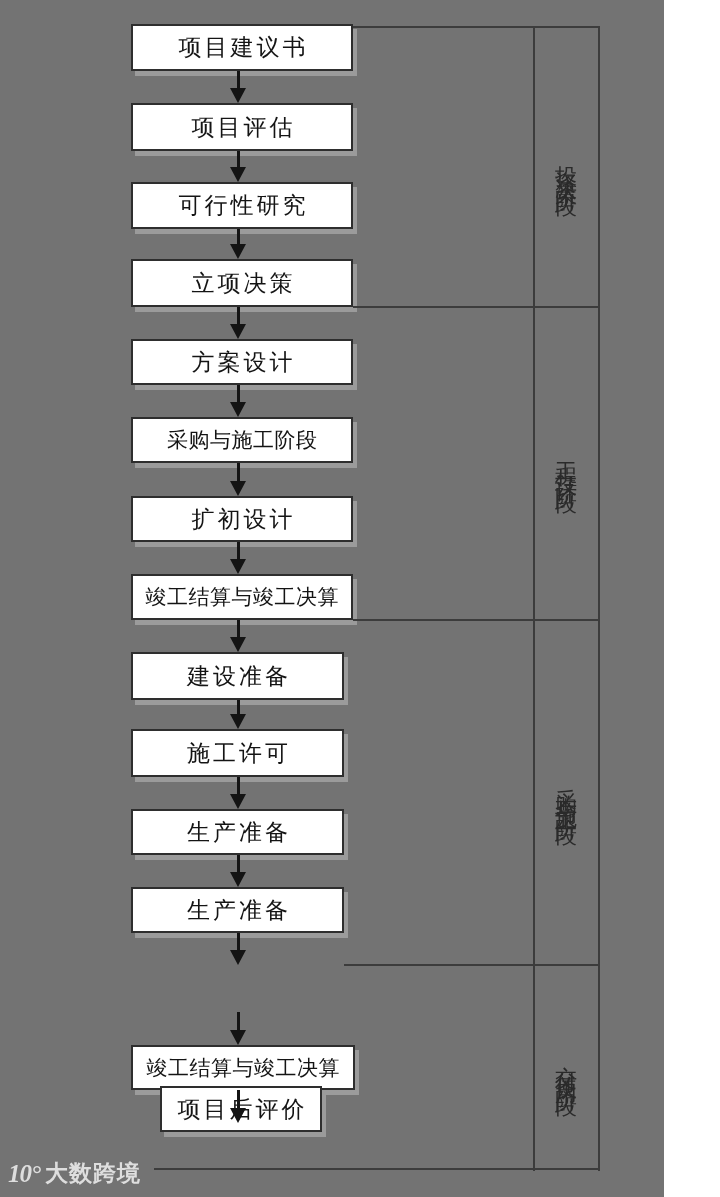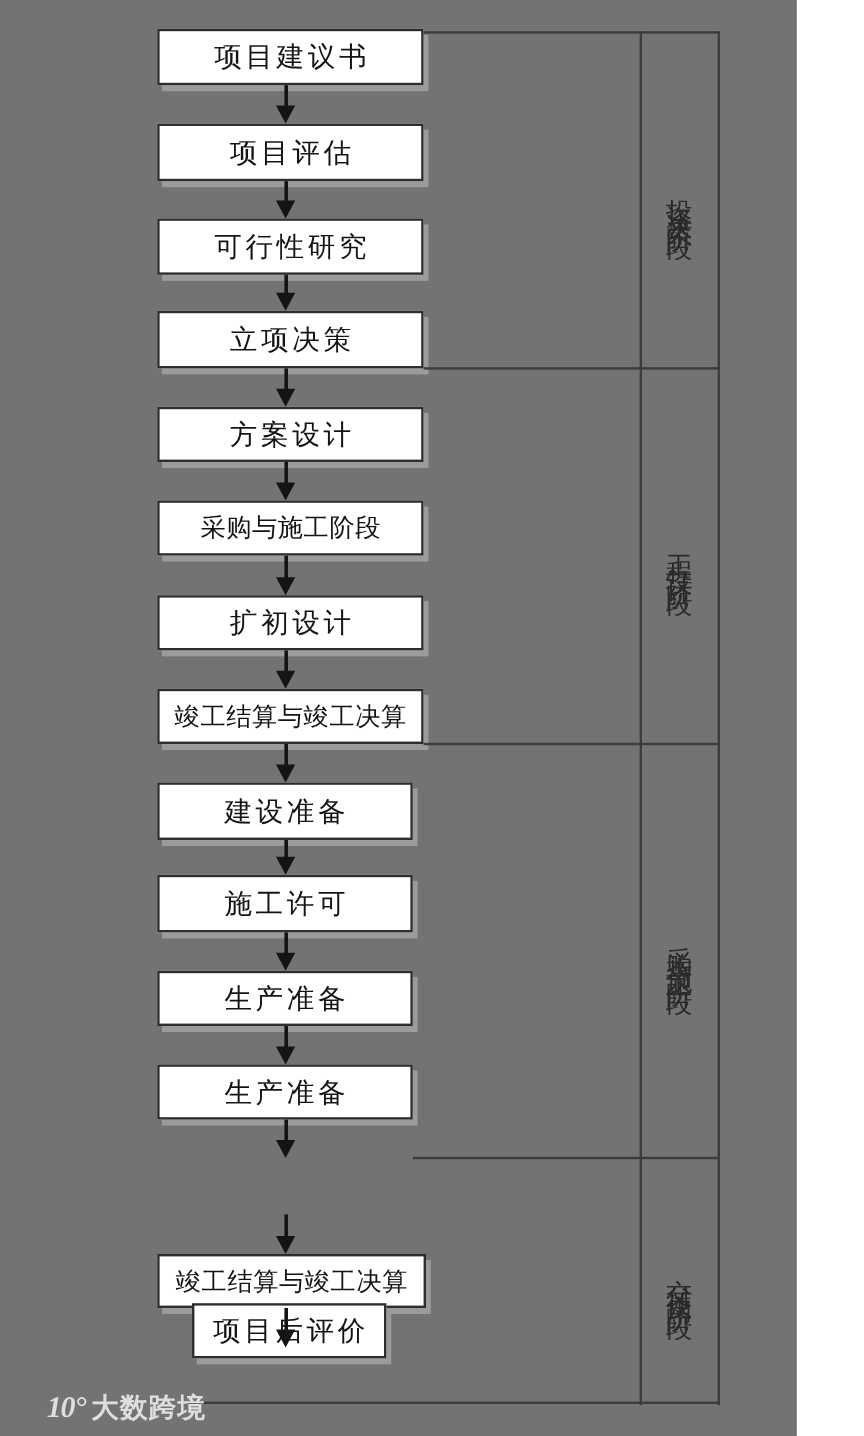--- a/index.html
+++ b/index.html
@@ -15,21 +15,21 @@
   .box.long{font-size:21px;letter-spacing:0.5px;text-indent:0.5px;}
   .hline{position:absolute;height:1.7px;background:#3c3c3c;}
   .vline{position:absolute;width:1.7px;background:#3c3c3c;}
   .arrow{position:absolute;width:16px;}
   .arrow .stem{position:absolute;left:6.5px;top:0;width:3px;height:calc(100% - 13px);background:#141414;}
   .arrow .head{position:absolute;left:0;bottom:0;width:0;height:0;
     border-left:8px solid transparent;border-right:8px solid transparent;border-top:15px solid #141414;}
   .phase-cell{position:absolute;display:flex;align-items:center;justify-content:center;}
   .phase-text{writing-mode:vertical-rl;text-orientation:upright;font-size:22px;letter-spacing:6px;color:#2a2a2a;}
   .watermark{position:absolute;left:8px;top:1158px;display:flex;align-items:center;gap:5px;
-    color:#dedede;user-select:none;margin-left:31px;}
+    color:#dedede;user-select:none;}
   .wm-logo{font-size:25px;font-weight:bold;font-style:italic;letter-spacing:-1px;}
   .wm-text{font-size:23px;font-weight:bold;letter-spacing:1px;}
 </style>
 </head>
 <body>
 
 <div class="canvas">
 
   <div class="box" style="left:131px;top:24px;width:222px;height:47px">项目建议书</div>
   <div class="box" style="left:131px;top:103px;width:222px;height:48px">项目评估</div>

